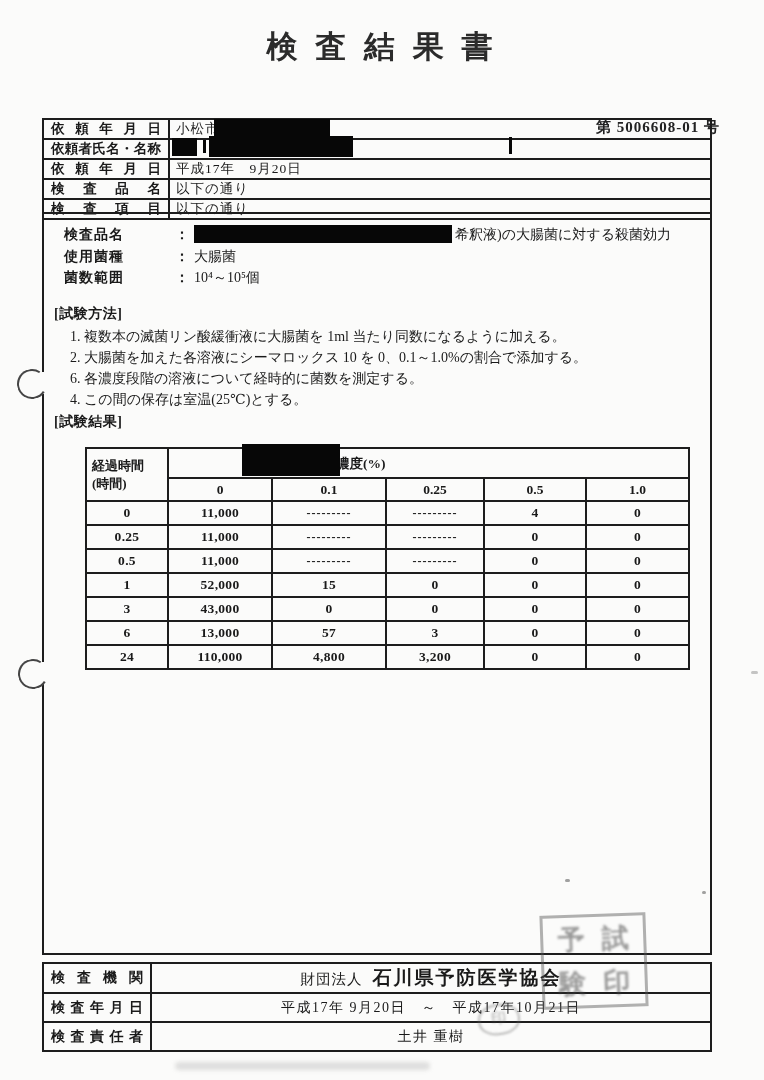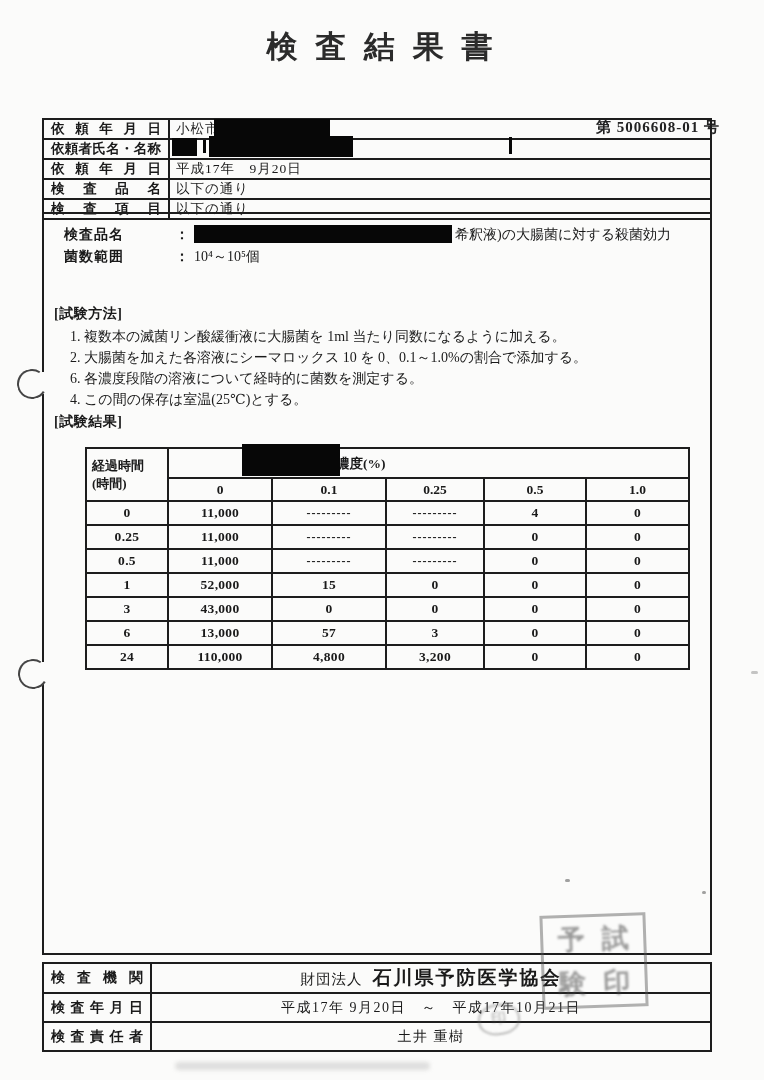--- a/index.html
+++ b/index.html
@@ -125,20 +125,23 @@
       </tbody>
   </table>
 
   <div class="big-box"></div>
 
   <div class="purpose">
     <div class="p-row">
       <span class="p-label">検査品名</span><span class="p-colon">：</span><span class="redact-inline"></span><span>希釈液)の大腸菌に対する殺菌効力</span>
     </div>
     <div class="p-row">
+      <span class="p-label">使用菌種</span><span class="p-colon">：</span><span>大腸菌</span>
+    </div>
+    <div class="p-row">
       <span class="p-label">菌数範囲</span><span class="p-colon">：</span><span>10⁴～10⁵個</span>
     </div>
   </div>
 
   <div class="sec-heading method-heading">[試験方法]</div>
   <div class="method-list">
       <div class="method-item">1. 複数本の滅菌リン酸緩衝液に大腸菌を 1ml 当たり同数になるように加える。</div>
       <div class="method-item">2. 大腸菌を加えた各溶液にシーマロックス 10 を 0、0.1～1.0%の割合で添加する。</div>
       <div class="method-item">6. 各濃度段階の溶液について経時的に菌数を測定する。</div>
       <div class="method-item">4. この間の保存は室温(25℃)とする。</div>

